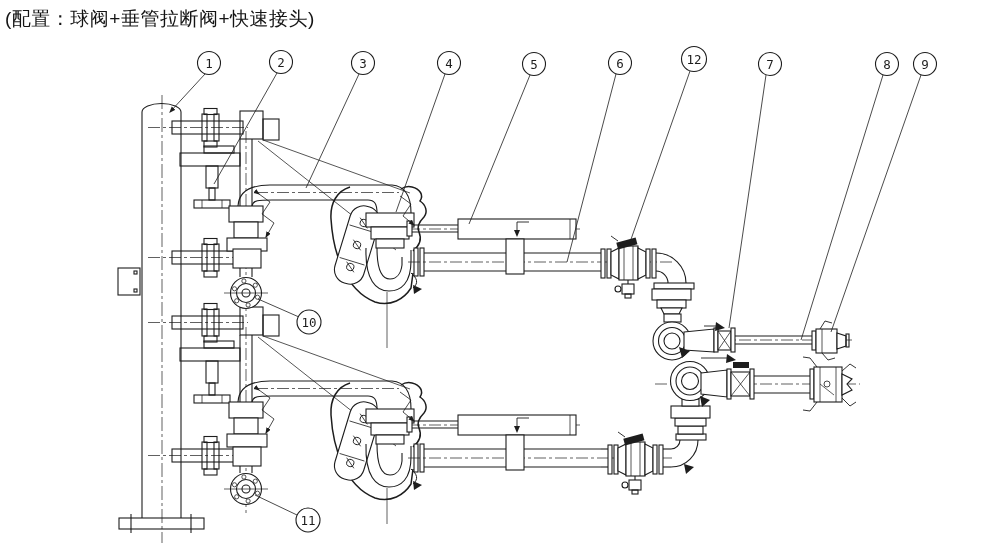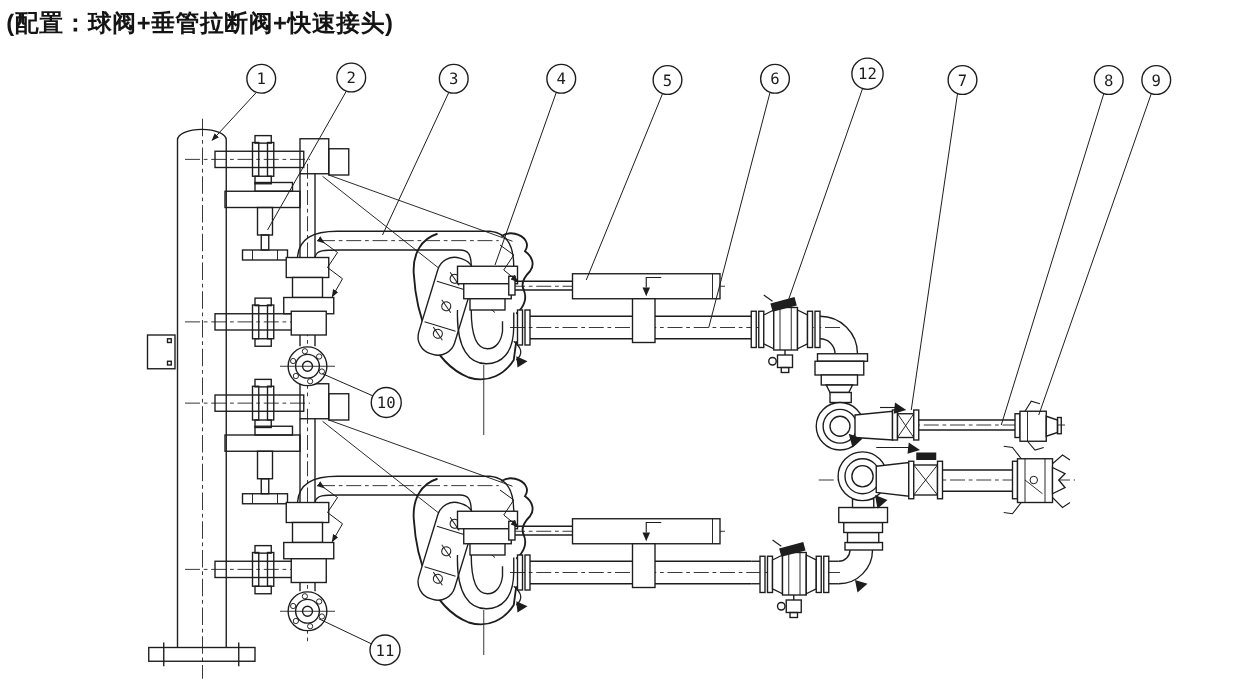--- a/index.html
+++ b/index.html
@@ -1,18 +1,18 @@
 <!DOCTYPE html>
 <html><head>
 <meta charset="utf-8">
 <style>
   html,body{margin:0;padding:0;background:#ffffff;}
   .stage{position:relative;width:1001px;height:552px;background:#ffffff;overflow:hidden;
          font-family:"Liberation Sans",sans-serif;}
-  .title{position:absolute;left:5px;top:6px;font-size:19px;font-weight:700;color:#141414;
+  .title{position:absolute;left:5px;top:6px;font-size:19px;font-weight:400;color:#141414;
          letter-spacing:.5px;white-space:nowrap;}
   svg{position:absolute;left:0;top:0;}
   svg text{font:12.5px "DejaVu Sans Mono",monospace;fill:#1d1d1d;stroke:none;text-anchor:middle;}
 </style>
 </head>
 <body>
 
 <div class="stage">
   <div class="title">(配置：球阀+垂管拉断阀+快速接头)</div>
 

